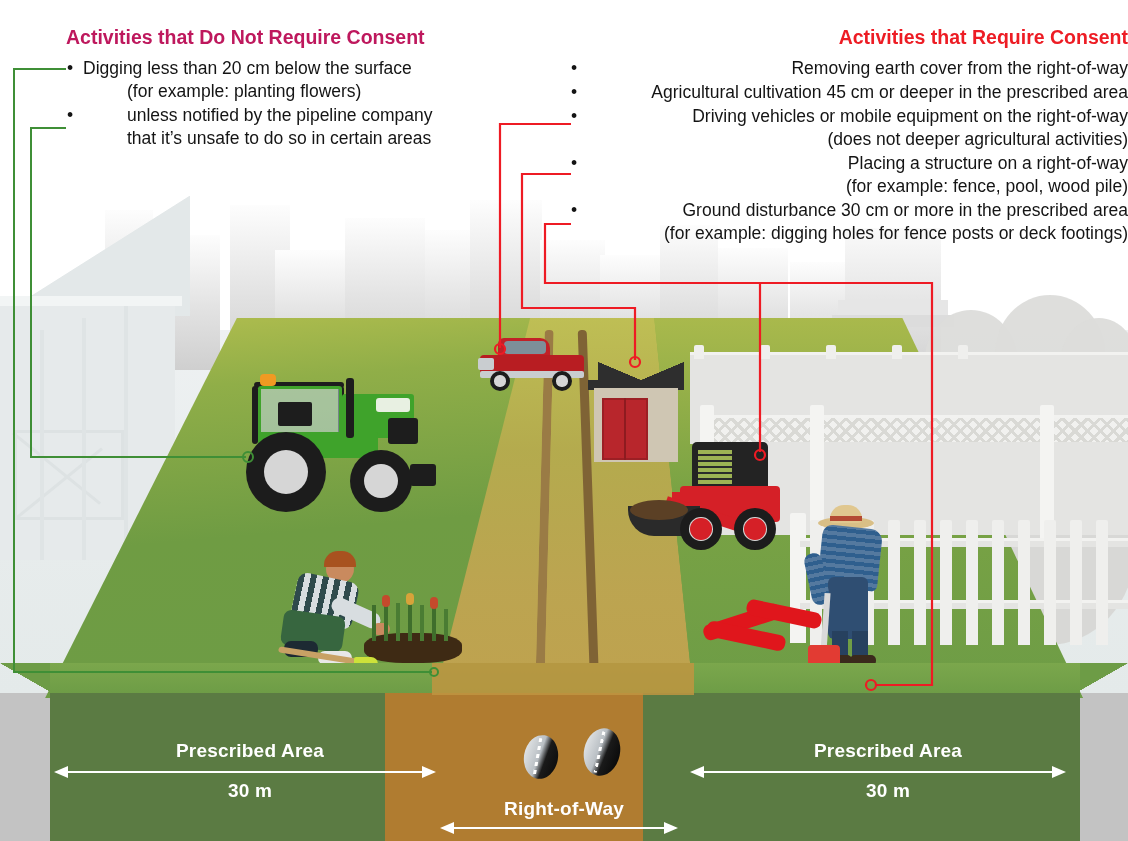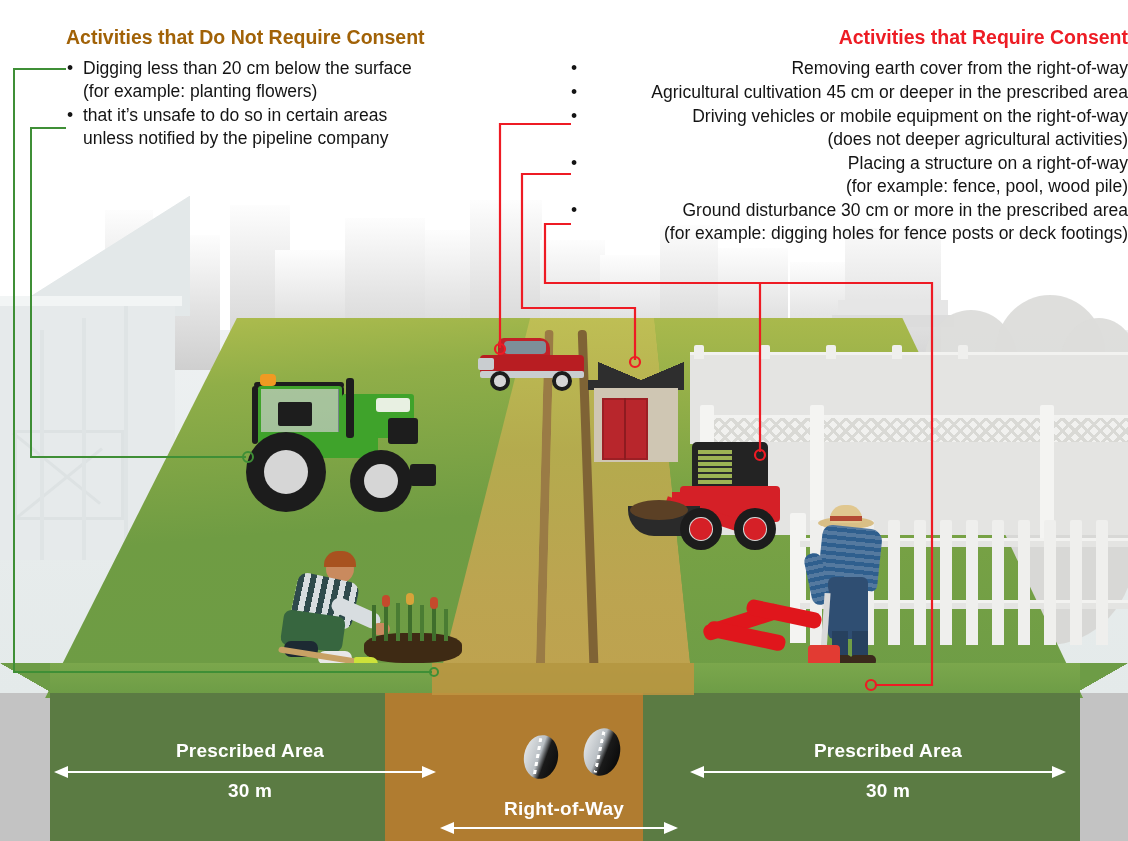--- a/index.html
+++ b/index.html
@@ -74,29 +74,29 @@
   .xs-label {
     position:absolute; color:#fff; font-weight:bold; font-size:19px;
     letter-spacing:.2px; text-align:center; white-space:nowrap;
   }
 
   
   .col { position:absolute; top:26px; }
   .col-left  { left:66px;  width:480px; }
   .col-right { left:570px; width:558px;text-align:right; }
   .hdr { font-size:19.5px; font-weight:bold; line-height:22px; margin-bottom:9px; }
-  .hdr.green { color:#a16207; }
+  .hdr.green { color:#be185d; }
   .hdr.red   { color:#ed1c24; }
   .blist { list-style:none; }
   .blist li {
     font-size:17.5px; line-height:23px; color:#141414; position:relative;
     padding-left:17px; margin-bottom:1px;
   }
   .blist li .dot { position:absolute; left:1px; top:0px; font-size:17.5px; line-height:23px; }
-  .sub { display:block; }
+  .sub { display:block;margin-left:44px; }
 
   
   #leaders { position:absolute; left:0; top:0; width:1128px; height:841px; pointer-events:none; }
 
   
   .obj { position:absolute; }
 
   
   .tractor-body { position:absolute; background:#3fa32b; border-radius:3px; }
   .tractor-dark { position:absolute; background:#1d1d1d; border-radius:3px; }
@@ -414,22 +414,22 @@
   <div class="col col-left">
     <div class="hdr green">Activities that Do Not Require Consent</div>
     <ul class="blist">
       <li>
         <span class="dot">•</span>
         <span>Digging less than 20 cm below the surface</span>
         <span class="sub">(for example: planting flowers)</span>
       </li>
       <li>
         <span class="dot">•</span>
+        <span class="sub">unless notified by the pipeline company</span>
         <span class="sub">that it’s unsafe to do so in certain areas</span>
-        <span class="sub">unless notified by the pipeline company</span>
       </li>
     </ul>
   </div>
 
   <div class="col col-right">
     <div class="hdr red">Activities that Require Consent</div>
     <ul class="blist">
       <li>
         <span class="dot">•</span>
         <span>Removing earth cover from the right-of-way</span>

